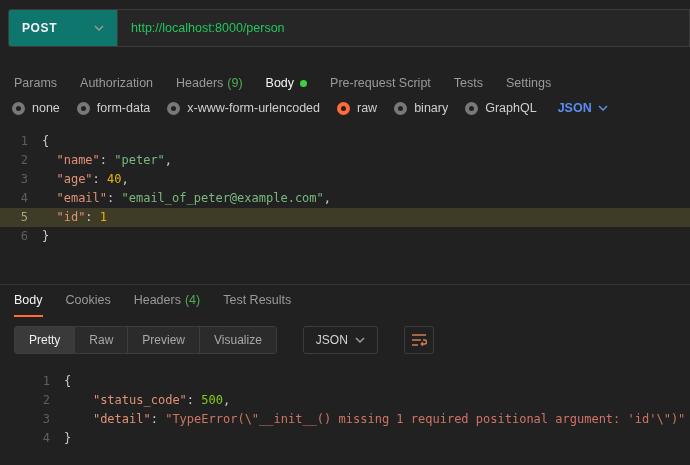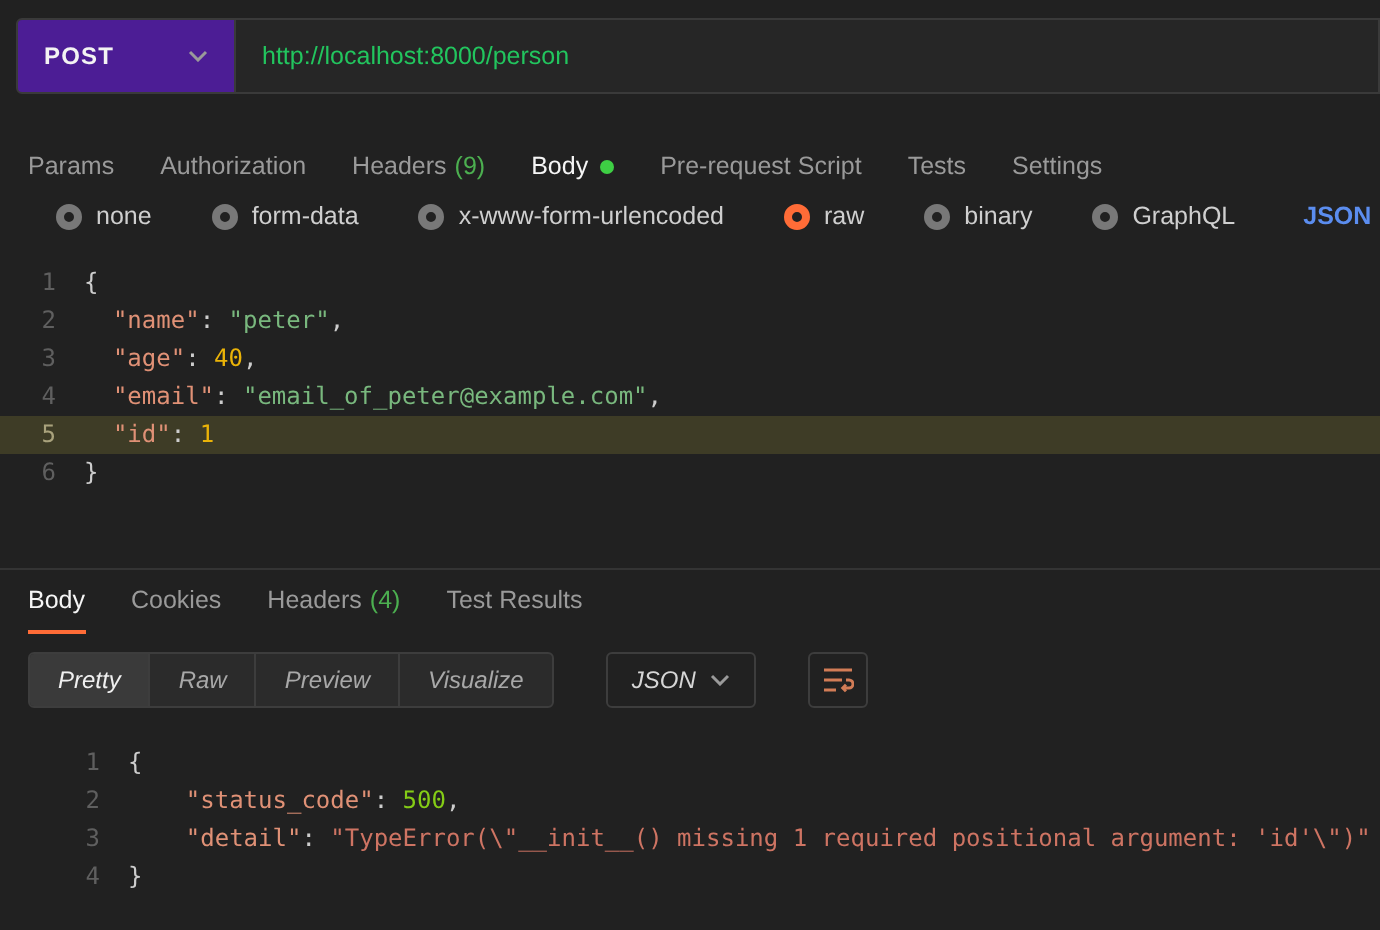--- a/index.html
+++ b/index.html
@@ -8,41 +8,41 @@
     background:#212121;
     font-family:"Liberation Sans", sans-serif;
     color:#e0e0e0;
     overflow:hidden;
   }
   .app { width:690px; height:465px; display:flex; flex-direction:column; }
 
   
   .req-bar { display:flex; align-items:stretch; padding:9px 0 9px 8px; height:56px; flex:0 0 56px; }
   .method-select {
-    width:110px; background:#4c1d95; border:1px solid #3a3a3a;
+    width:110px; background:#0f766e; border:1px solid #3a3a3a;
     border-radius:3px 0 0 3px; display:flex; align-items:center;
     justify-content:space-between; padding:0 13px; cursor:pointer;
   }
   .method-label { font-size:12px; font-weight:700; letter-spacing:.6px; color:#f3f3f3; }
   .url-field {
     flex:1; background:#262626; border:1px solid #3a3a3a; border-left:1px solid #3a3a3a;
     margin-left:-1px; display:flex; align-items:center; padding:0 13px;
     font-size:12.5px; color:#22c55e; cursor:text;
   }
 
   
   .req-tabs { display:flex; align-items:center; gap:23px; padding:0 14px; height:34px; flex:0 0 34px;
               font-size:12.5px; color:#9a9a9a; }
   .tab { cursor:pointer; display:flex; align-items:center; white-space:nowrap;margin-top:20px; }
   .tab.active { color:#f5f5f5; }
   .count { color:#4caf50; margin-left:4px; }
   .body-dot { width:7px; height:7px; border-radius:50%; background:#3ecf44; margin-left:6px; }
 
   
-  .body-type-row { display:flex; align-items:center; gap:30px; padding:0 28px; height:36px; flex:0 0 36px;
+  .body-type-row { display:flex; align-items:center; gap:17px; padding:0 12px; height:36px; flex:0 0 36px;
                    font-size:12.5px; color:#cfcfcf; }
   .radio-item { display:flex; align-items:center; gap:7px; cursor:pointer; white-space:nowrap; }
   .radio { width:13px; height:13px; border-radius:50%; border:4px solid #787878; background:transparent; flex:0 0 13px; }
   .radio-item.selected .radio { border-color:#ff6c37; }
   .lang-select { display:flex; align-items:center; gap:6px; color:#5b8def; font-weight:600; cursor:pointer; margin-left:4px; }
 
   
   .editor { font-family:"DejaVu Sans Mono", monospace; font-size:12px; line-height:19px; padding-top:6px; }
   .request-editor { height:158px; flex:0 0 158px; }
   .code-line { display:flex; white-space:pre; width:100%; }
@@ -55,21 +55,21 @@
   .tok-num  { color:#eab308; }
   .tok-ws   { color:#cdcdcd; }
 
   
   .response-section { border-top:1px solid #343434; flex:1; display:flex; flex-direction:column; }
   .res-tabs { display:flex; align-items:stretch; gap:23px; padding:0 14px; height:32px; flex:0 0 32px;
               font-size:12.5px; color:#9a9a9a; }
   .res-tab { display:flex; align-items:center; cursor:pointer; border-bottom:2px solid transparent; white-space:nowrap; }
   .res-tab.active { color:#f5f5f5; border-bottom-color:#ff6c37; }
 
-  .res-toolbar { display:flex; align-items:center; padding:9px 14px 12px; gap:26px; flex:0 0 49px;font-style:italic; }
+  .res-toolbar { display:flex; align-items:center; padding:9px 14px 12px; gap:26px; flex:0 0 49px; }
   .segmented { display:flex; border:1px solid #3d3d3d; border-radius:3px; overflow:hidden; background:#2b2b2b; }
   .segment { padding:6px 14px; font-size:12px; color:#a8a8a8; cursor:pointer; border-right:1px solid #3d3d3d; }
   .segment:last-child { border-right:none;text-align:center; }
   .segment.active { background:#3a3a3a; color:#f0f0f0; }
   .res-lang { display:flex; align-items:center; gap:7px; border:1px solid #3d3d3d; border-radius:3px;
               padding:6px 12px; font-size:12px; color:#d6d6d6; cursor:pointer; }
   .wrap-btn { width:30px; height:28px; border:1px solid #3d3d3d; border-radius:3px; display:flex;
               align-items:center; justify-content:center; cursor:pointer; }
 
   .response-viewer { flex:1; }

